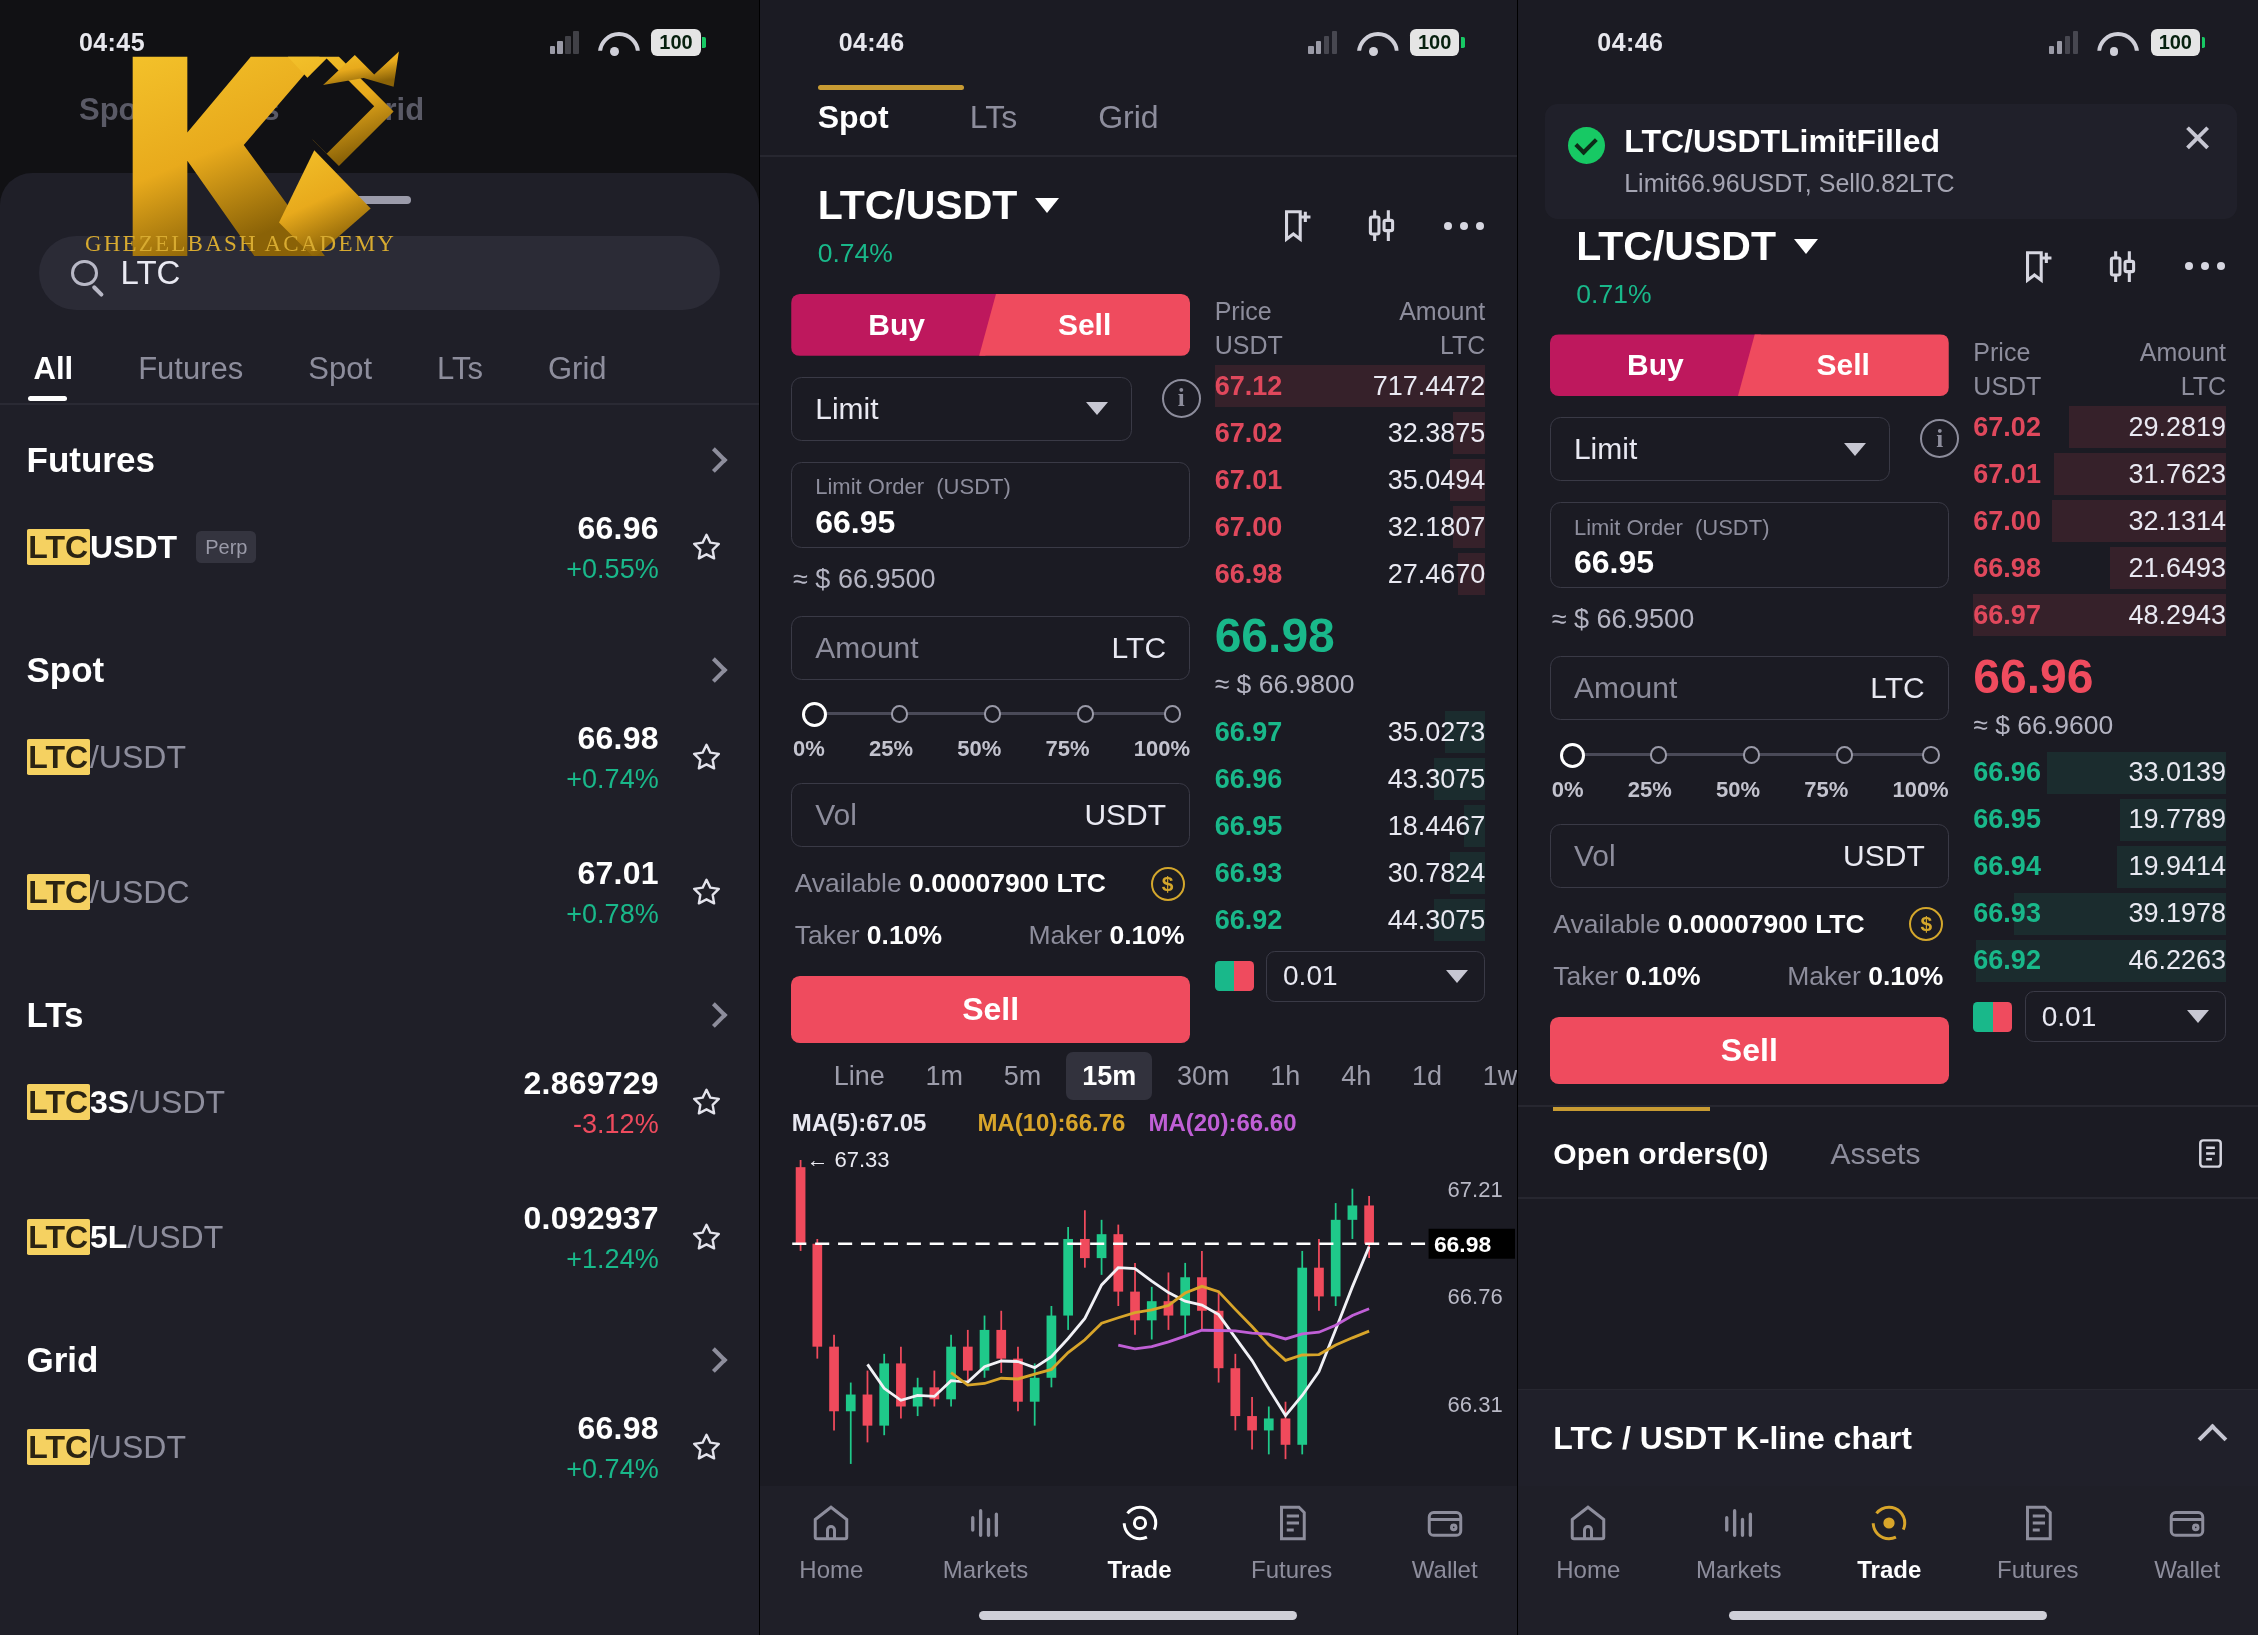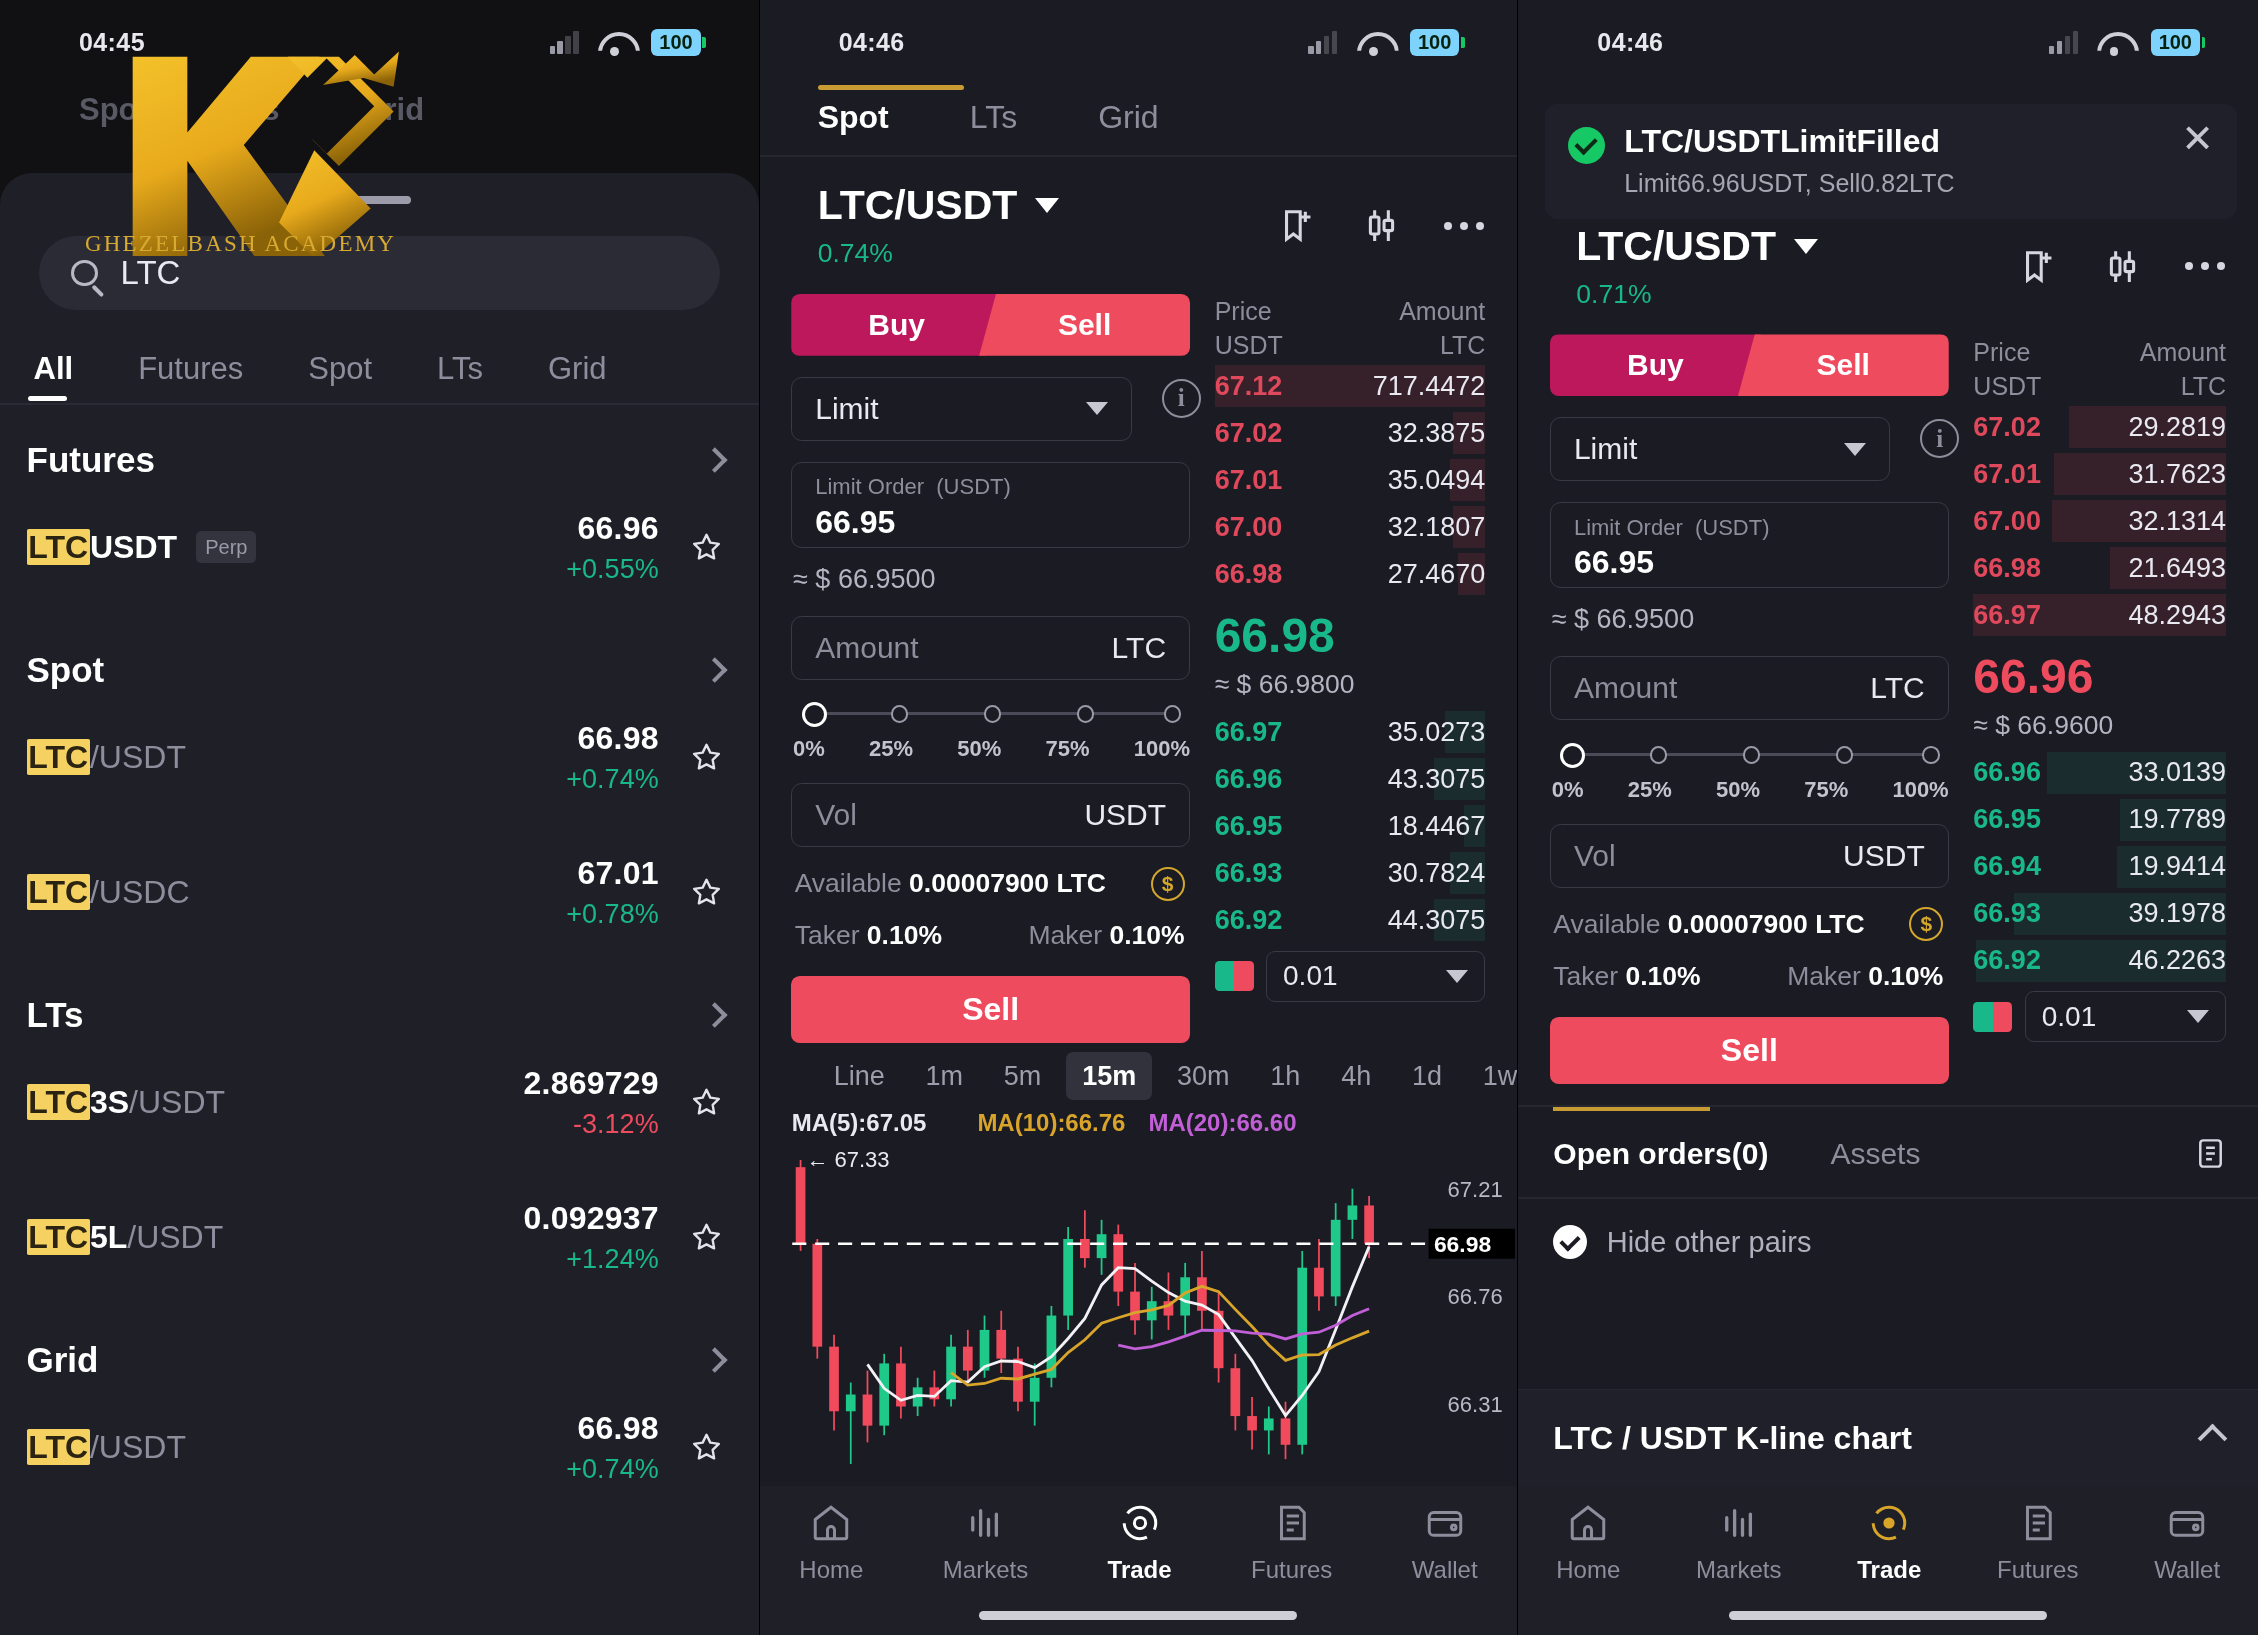--- a/index.html
+++ b/index.html
@@ -33,21 +33,21 @@
   .wifi::before{
     content:""; position:absolute; left:0; top:1.8px; width:34px; height:34px;
     border: 4.4px solid #cfcfd8; border-radius: 50%;
     clip-path: polygon(0 0,100% 0,100% 45%,0 45%);
   }
   .wifi::after{
     content:""; position:absolute; left:12.4px; top:17px; width:8.8px; height:8.8px;
     background:#cfcfd8; border-radius:50%;
   }
   .batt {
-    background: #7dd3fc; color:#07210f; font-size: 20px; font-weight: 800;
+    background: #e5e5e5; color:#07210f; font-size: 20px; font-weight: 800;
     border-radius: 6.2px; padding: 2.6px 8px 3.5px; line-height:1;
     position: relative;
   }
   .batt::after{ content:""; position:absolute; right:-5.3px; top:8px; width:3.5px;height:10.6px;background:#17c964;border-radius:0 1.8px 1.8px 0;}
 
   
   .L-tabs-top {
     display: flex; gap: 81px; padding: 7px 79px 0;
     color: #5a5a66; font-size: 31px; font-weight: 600;
   }
@@ -996,24 +996,20 @@
       <div class="ot">Assets</div>
       <span class="listico">
         <svg viewBox="0 0 24 24" width="35" height="41" fill="none" stroke="#d6d6e0" stroke-width="1.7">
             <rect x="5" y="3" width="14" height="18" rx="2"></rect>
             <path d="M9 8h6M9 12h6M9 16h4"></path>
           </svg>
       </span>
     </div>
     <div class="hairline"></div>
 
-    <div class="hiderow">
-      <div class="chk2"></div>
-      <div class="hidetxt">Hide other pairs</div>
-    </div>
 
     <div class="klinebar">
       <span>LTC / USDT K-line chart</span>
       <span class="upchev"></span>
     </div>
 
     <div class="btmnav">
       <div class="nv">
         <svg viewBox="0 0 24 24" fill="none" stroke="currentColor" stroke-width="1.7">
             <path d="M3 10l9-7 9 7v10a1 1 0 0 1-1 1H4a1 1 0 0 1-1-1z"></path>

